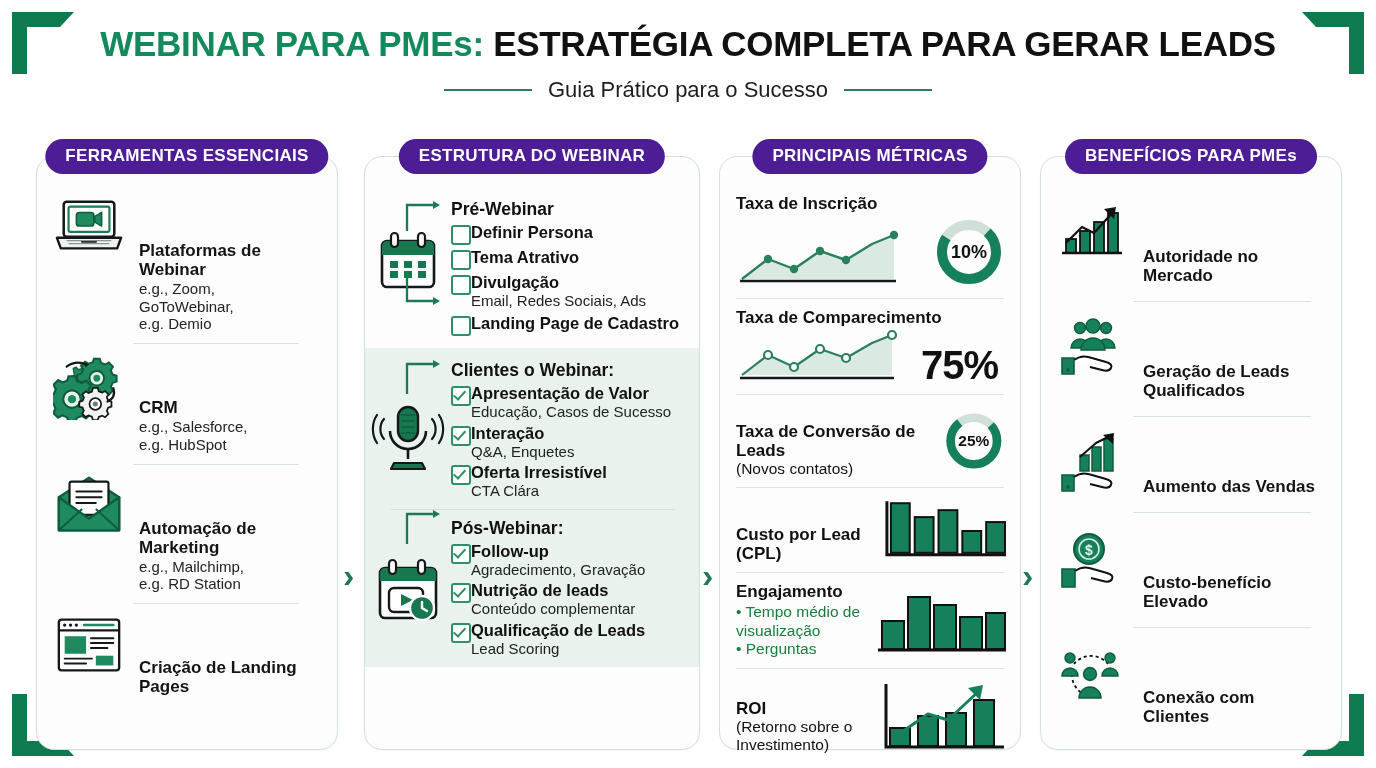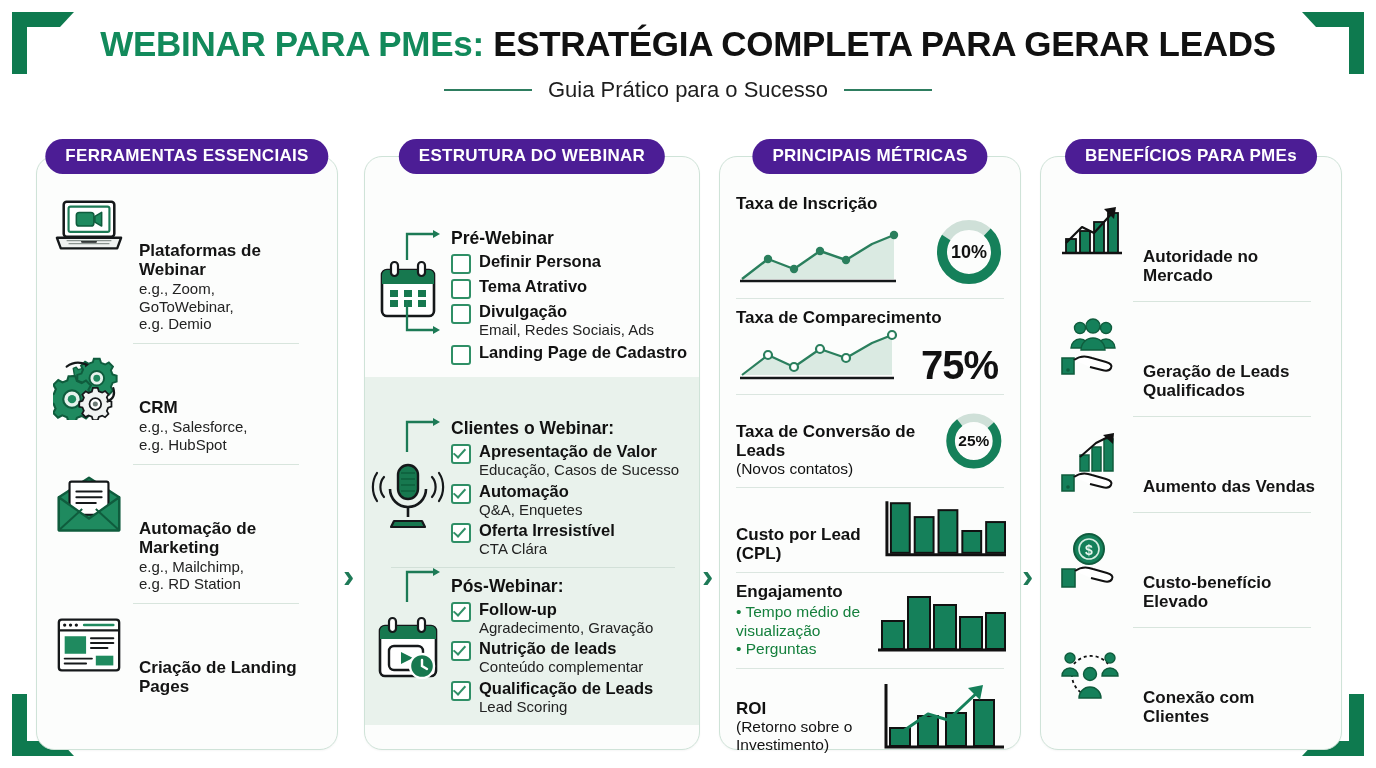--- a/index.html
+++ b/index.html
@@ -60,25 +60,25 @@
   .row{display:flex;align-items:flex-start;gap:14px;padding:0 16px;}
   .row .ic{flex:0 0 auto;width:72px;display:flex;justify-content:center;align-items:center;}
   .row .tx{flex:1;}
   .row .tx .h{font-size:17px;font-weight:bold;line-height:1.12;color:#141414;margin-top:44px;}
   .row .tx .s{font-size:15px;line-height:1.18;color:#222;margin-top:1px;}
   .divider{height:1px;background:#d8e5dd;margin:10px 38px 10px 96px;}
 
   
   .seg{position:relative;padding:8px 0 6px;}
   .seg.mid{background:#e9f2ec;}
-  .seg-in{display:flex;gap:6px;padding:0 10px 0 4px;margin-top:29px;}
+  .seg-in{display:flex;gap:6px;padding:0 10px 0 4px;}
   .seg-ic{flex:0 0 auto;width:76px;display:flex;align-items:center;justify-content:center;}
   .seg-tx{flex:1;padding-top:2px;}
   .seg-tx .ttl{font-size:17.5px;font-weight:bold;color:#111;margin-bottom:3px;}
-  .chk{display:flex;align-items:flex-start;gap:8px;margin-top:3px;}
+  .chk{display:flex;align-items:flex-start;gap:0;margin-top:3px;}
   .chk .box{flex:0 0 auto;width:16px;height:16px;border:2px solid #2f8f66;border-radius:3px;
             margin-top:2px;position:relative;background:#fff;}
   .chk .box.on::after{content:"";position:absolute;left:3px;top:0px;width:5px;height:10px;
             border:solid #2f8f66;border-width:0 2.4px 2.4px 0;transform:rotate(42deg);}
   .chk .lab{font-size:16.5px;font-weight:bold;color:#111;line-height:1.12;}
   .chk .sub{font-size:15px;color:#222;line-height:1.15;}
   .seg-div{height:1px;background:#d2e0d8;margin:6px 24px 2px 26px;}
   
   .m{padding:7px 14px 7px 16px;}
   .m .mt{font-size:17px;font-weight:bold;color:#111;line-height:1.12;}
@@ -341,21 +341,21 @@
             <div class="chk">
               <span class="box on"></span>
               <span>
                 <span class="lab">Apresentação de Valor</span>
                 <div class="sub">Educação, Casos de Sucesso</div>
               </span>
             </div>
             <div class="chk">
               <span class="box on"></span>
               <span>
-                <span class="lab">Automação</span>
+                <span class="lab">Interação</span>
                 <div class="sub">Q&amp;A, Enquetes</div>
               </span>
             </div>
             <div class="chk">
               <span class="box on"></span>
               <span>
                 <span class="lab">Oferta Irresistível</span>
                 <div class="sub">CTA Clára</div>
               </span>
             </div>

